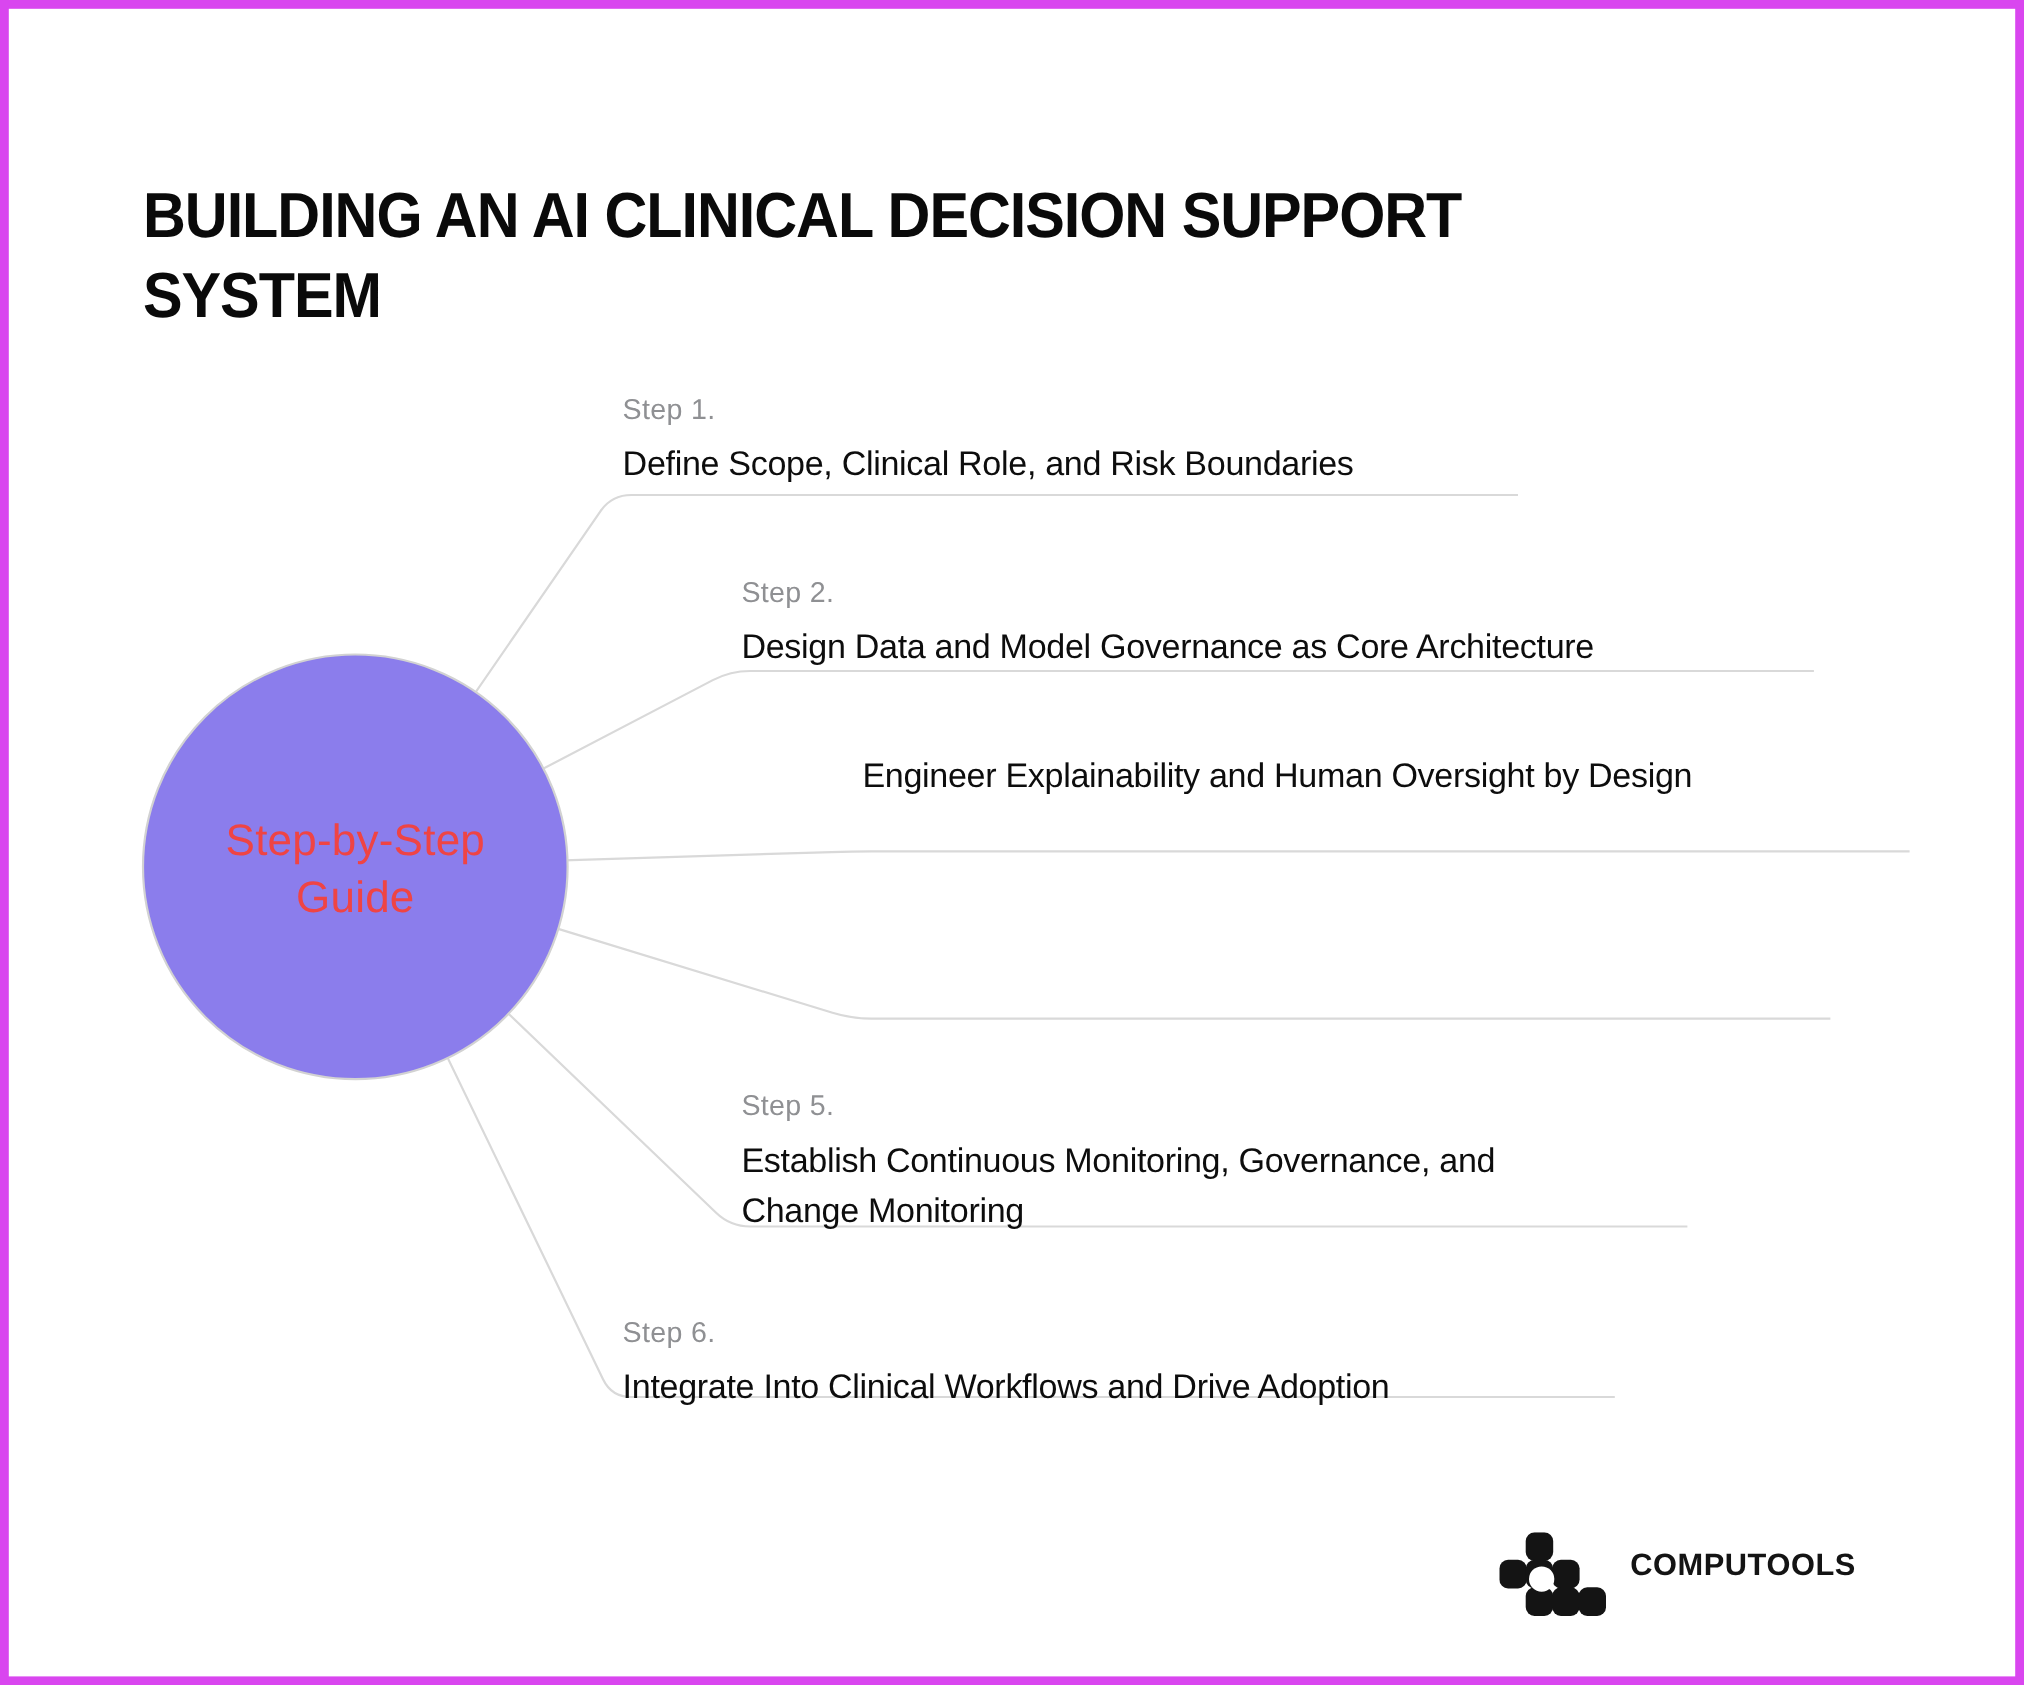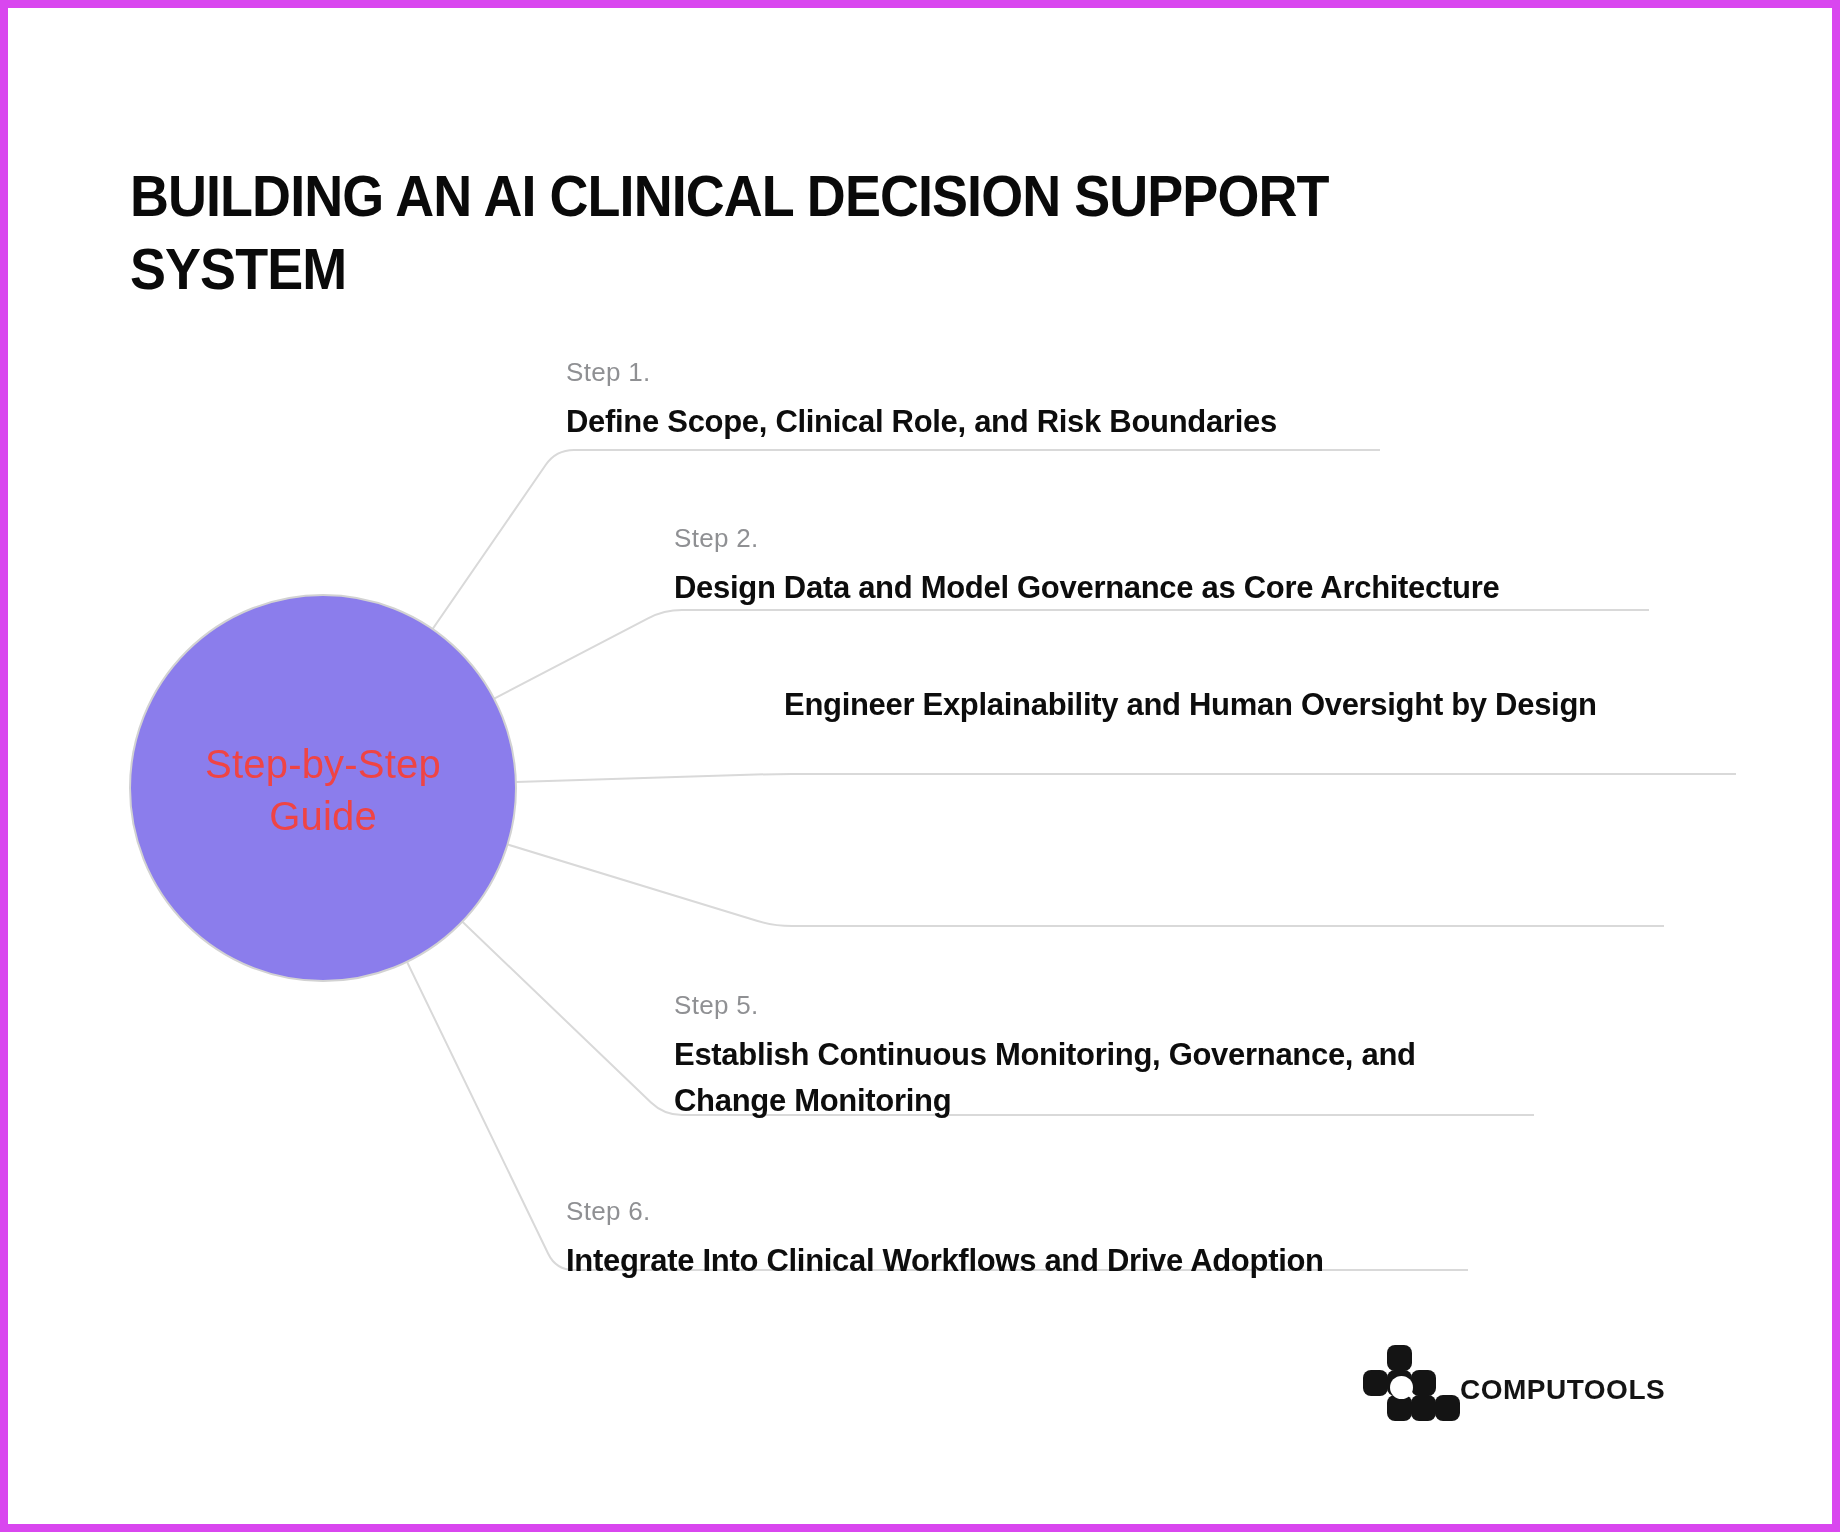--- a/index.html
+++ b/index.html
@@ -27,32 +27,32 @@
     font-size:40px;line-height:52px;font-weight:400;
     letter-spacing:0.2px;
   }
   .step{position:absolute;}
   .step-label{
     font-size:26px;line-height:34px;font-weight:400;
     color:#8f9093;letter-spacing:0.3px;
     margin-bottom:10px;
   }
   .step-title{
-    font-size:31px;line-height:46px;font-weight:700;
+    font-size:31px;line-height:46px;font-weight:400;
     color:#0d0d0d;letter-spacing:-0.3px;white-space:nowrap;
   }
   .step--s1{left:558px;top:347px;}
   .step--s2{left:666px;top:513px;}
   .step--s3{left:776px;top:674px;}
   .step--s4{left:776px;top:825px;}
   .step--s5{left:666px;top:980px;}
   .step--s6{left:558px;top:1186px;}
   .brand{
-    position:absolute;left:1355px;top:1337px;
-    display:flex;align-items:center;
+    position:absolute;left:1355px;top:1385px;
+    display:flex;gap:22px;
   }
   .brand-mark{display:block;}
   .brand-name{
     font-size:28px;font-weight:700;color:#141414;
     letter-spacing:0.5px;margin-top:14px;
   }
 </style>
 </head>
 <body>
 

